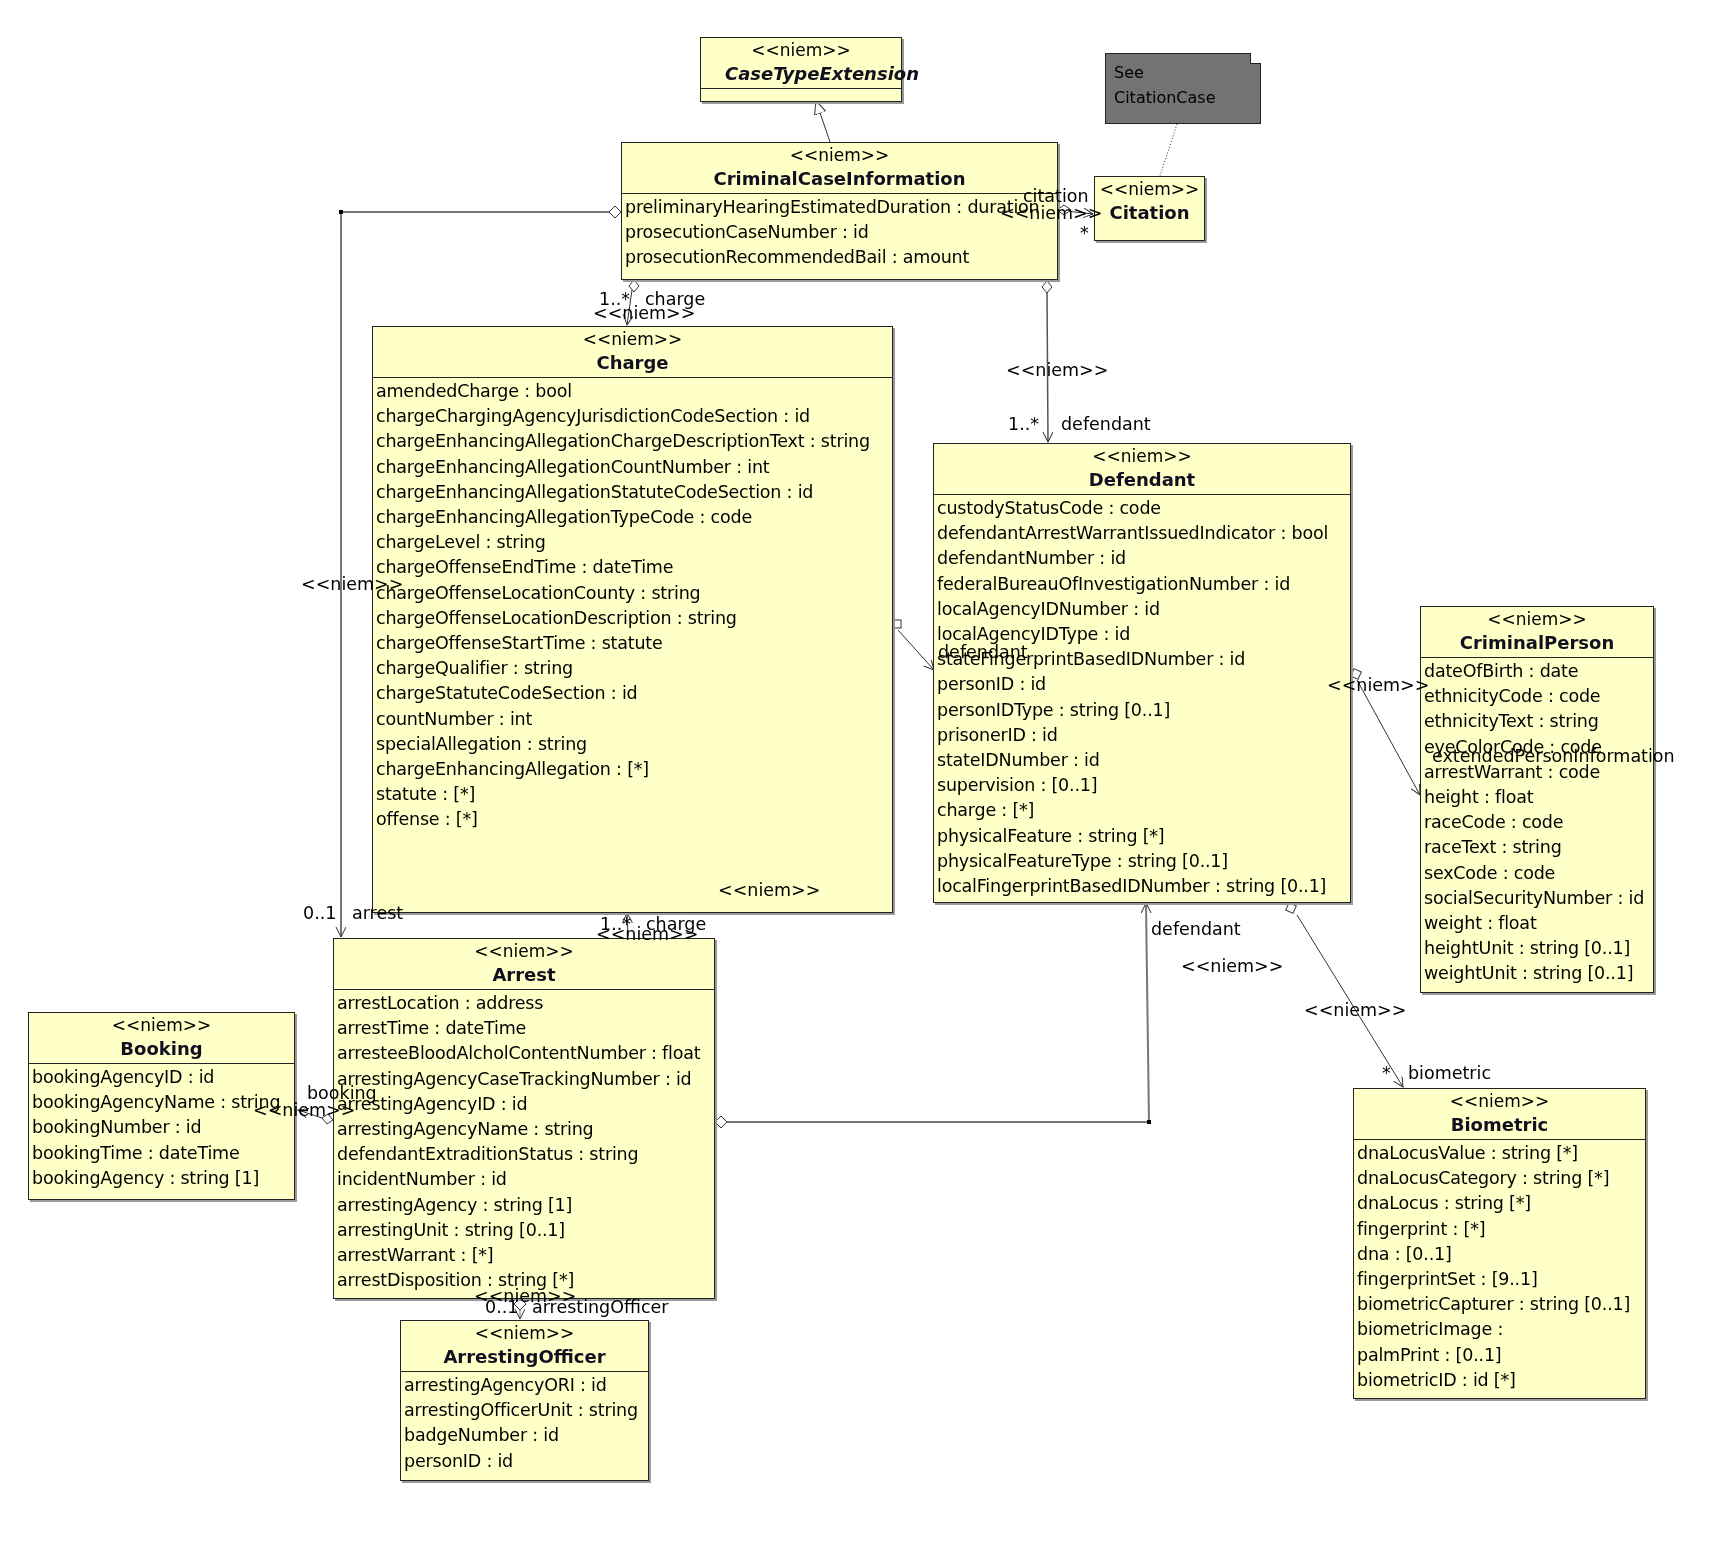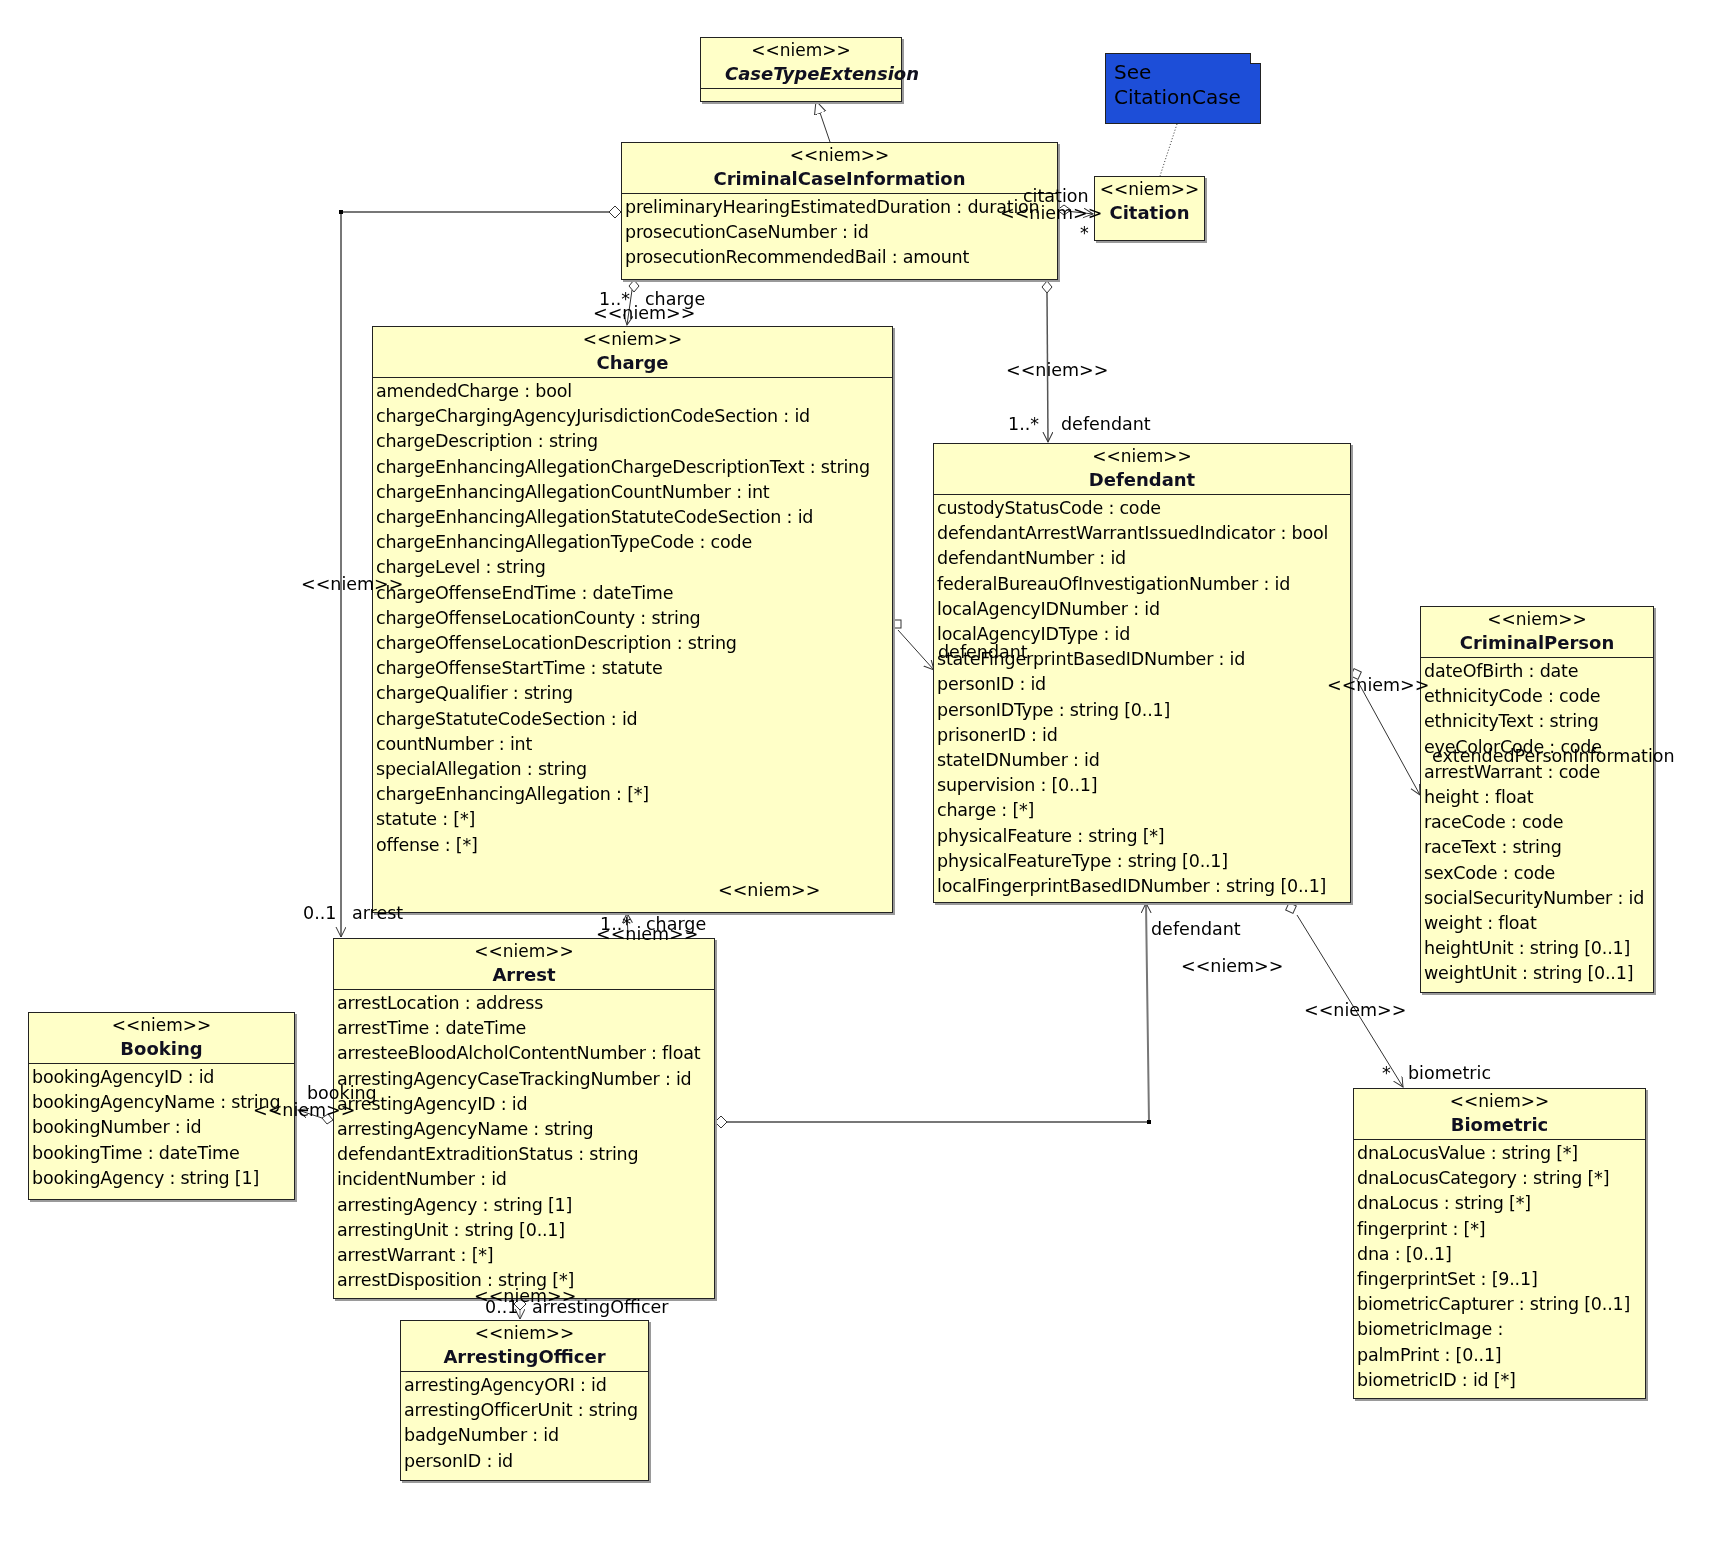--- a/index.html
+++ b/index.html
@@ -8,22 +8,22 @@
   #edges { position:absolute; left:0; top:0; width:1735px; height:1545px; }
   .cls { position:absolute; background:#ffffc8; border:1px solid #222;
          box-shadow:2px 2px 0 #9a9a9a; box-sizing:border-box; }
   .cls .hdr { text-align:center; border-bottom:1px solid #222; padding:1px 0 2px 0; }
   .cls .st { font-size:17px; line-height:23px; }
   .cls .nm { font-size:18px; font-weight:bold; line-height:24px; color:#101020; }
   .cls .nm.abs { font-style:italic;margin-left:24px; }
   .cls .attrs { padding:1px 0 2px 3px; }
   .cls .attr { font-size:17.5px; line-height:25.2px; white-space:nowrap; letter-spacing:-0.2px; }
   .cls .empty { height:10px; }
-  .note { position:absolute; background:#1d4ed8; border:1px solid #222; box-sizing:border-box;
-          padding:6px 8px; font-size:20px; line-height:25px; }
+  .note { position:absolute; background:#737373; border:1px solid #222; box-sizing:border-box;
+          padding:6px 8px; font-size:16px; line-height:25px; }
   .note .fold { position:absolute; right:-1px; top:-1px; width:10px; height:10px;
                 background:#fff; border-left:1px solid #222; border-bottom:1px solid #222; }
   .lbl { position:absolute; font-size:17.5px; line-height:20px; white-space:nowrap; }
 </style>
 </head>
 <body>
 
 <svg id="edges" xmlns="http://www.w3.org/2000/svg">
   <defs>
     <marker id="openArrow" markerWidth="12" markerHeight="12" refX="10" refY="5" orient="auto" markerUnits="userSpaceOnUse">
@@ -107,21 +107,20 @@
 </div>
 
 <div class="cls" style="left:372px;top:326px;width:521px;height:587px;">
   <div class="hdr">
     <div class="st">&lt;&lt;niem&gt;&gt;</div>
     <div class="nm">Charge</div>
   </div>
   <div class="attrs">
       <div class="attr">amendedCharge : bool</div>
       <div class="attr">chargeChargingAgencyJurisdictionCodeSection : id</div>
-      <div class="attr">chargeDescription : string</div>
       <div class="attr">chargeEnhancingAllegationChargeDescriptionText : string</div>
       <div class="attr">chargeEnhancingAllegationCountNumber : int</div>
       <div class="attr">chargeEnhancingAllegationStatuteCodeSection : id</div>
       <div class="attr">chargeEnhancingAllegationTypeCode : code</div>
       <div class="attr">chargeLevel : string</div>
       <div class="attr">chargeOffenseEndTime : dateTime</div>
       <div class="attr">chargeOffenseLocationCounty : string</div>
       <div class="attr">chargeOffenseLocationDescription : string</div>
       <div class="attr">chargeOffenseStartTime : statute</div>
       <div class="attr">chargeQualifier : string</div>

